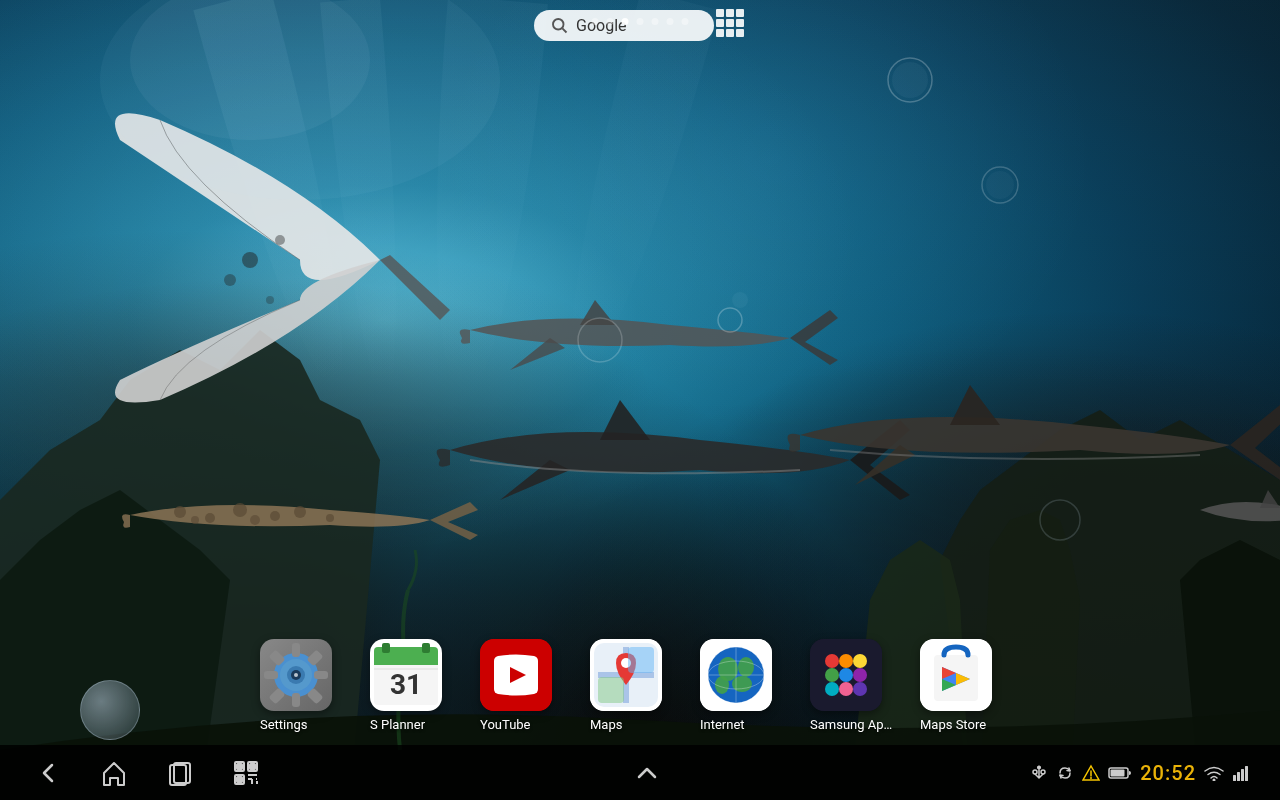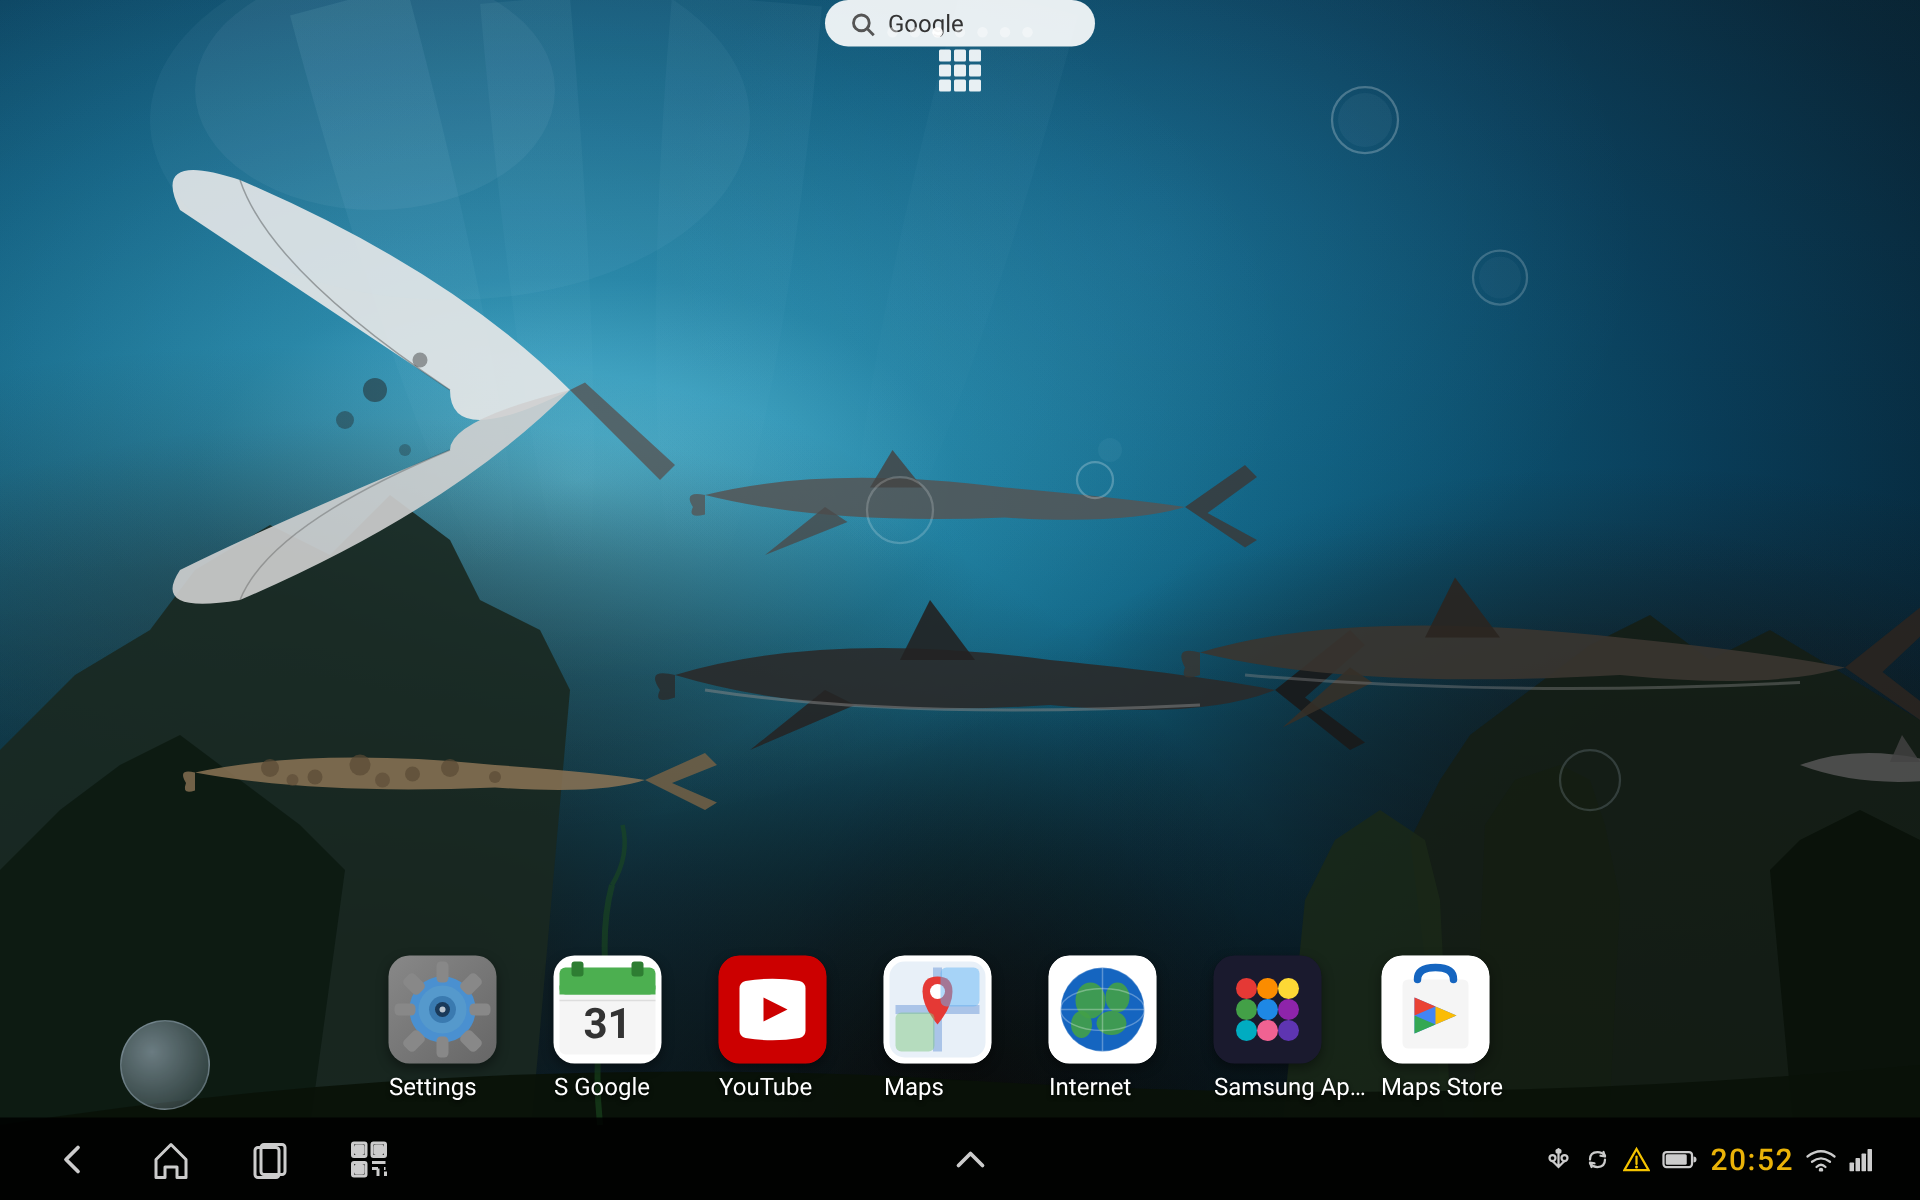--- a/index.html
+++ b/index.html
@@ -57,24 +57,23 @@
 
     
     #top-bar {
       position: absolute;
       top: 0;
       left: 0;
       right: 0;
       height: 50px;
       display: flex;
       align-items: center;
-      justify-content: space-between;
+      justify-content: center;
       padding: 0 15px;
       z-index: 10;
-      flex-direction: column;
     }
 
     #search-bar {
       display: flex;
       align-items: center;
       background: rgba(255,255,255,0.9);
       border-radius: 25px;
       padding: 6px 16px;
       gap: 8px;
       cursor: pointer;
@@ -144,21 +143,21 @@
       display: flex;
       align-items: center;
       justify-content: center;
       font-size: 36px;
       position: relative;
       overflow: hidden;
     }
 
     .app-label {
       color: #fff;
-      font-size: 16px;
+      font-size: 13px;
       text-shadow: 0 1px 3px rgba(0,0,0,0.8);
       text-align: center;
     }
 
     
     .settings-icon-bg {
       background: linear-gradient(135deg, #888 0%, #666 100%);
       box-shadow: 0 3px 8px rgba(0,0,0,0.4);
     }
 
@@ -457,21 +456,21 @@
         <rect x="4" y="20" width="64" height="6" fill="#4caf50"></rect>
 
         <text x="36" y="55" text-anchor="middle" font-size="28" font-weight="bold" fill="#333">31</text>
 
         <line x1="4" y1="30" x2="68" y2="30" stroke="#ddd" stroke-width="1"></line>
 
         <rect x="12" y="4" width="8" height="10" rx="2" fill="#2e7d32"></rect>
         <rect x="52" y="4" width="8" height="10" rx="2" fill="#2e7d32"></rect>
       </svg>
     </div>
-    <span class="app-label">S Google</span>
+    <span class="app-label">S Planner</span>
   </div>
 
 
   <div class="app-icon">
     <div class="app-icon-img youtube-icon-bg">
       <svg viewBox="0 0 72 72" width="72" height="72">
         <rect width="72" height="72" rx="14" fill="#cc0000"></rect>
 
         <path d="M14 22 Q14 18 18 17 Q36 14 54 17 Q58 18 58 22 L58 50 Q58 54 54 55 Q36 58 18 55 Q14 54 14 50 Z" fill="white"></path>
 

